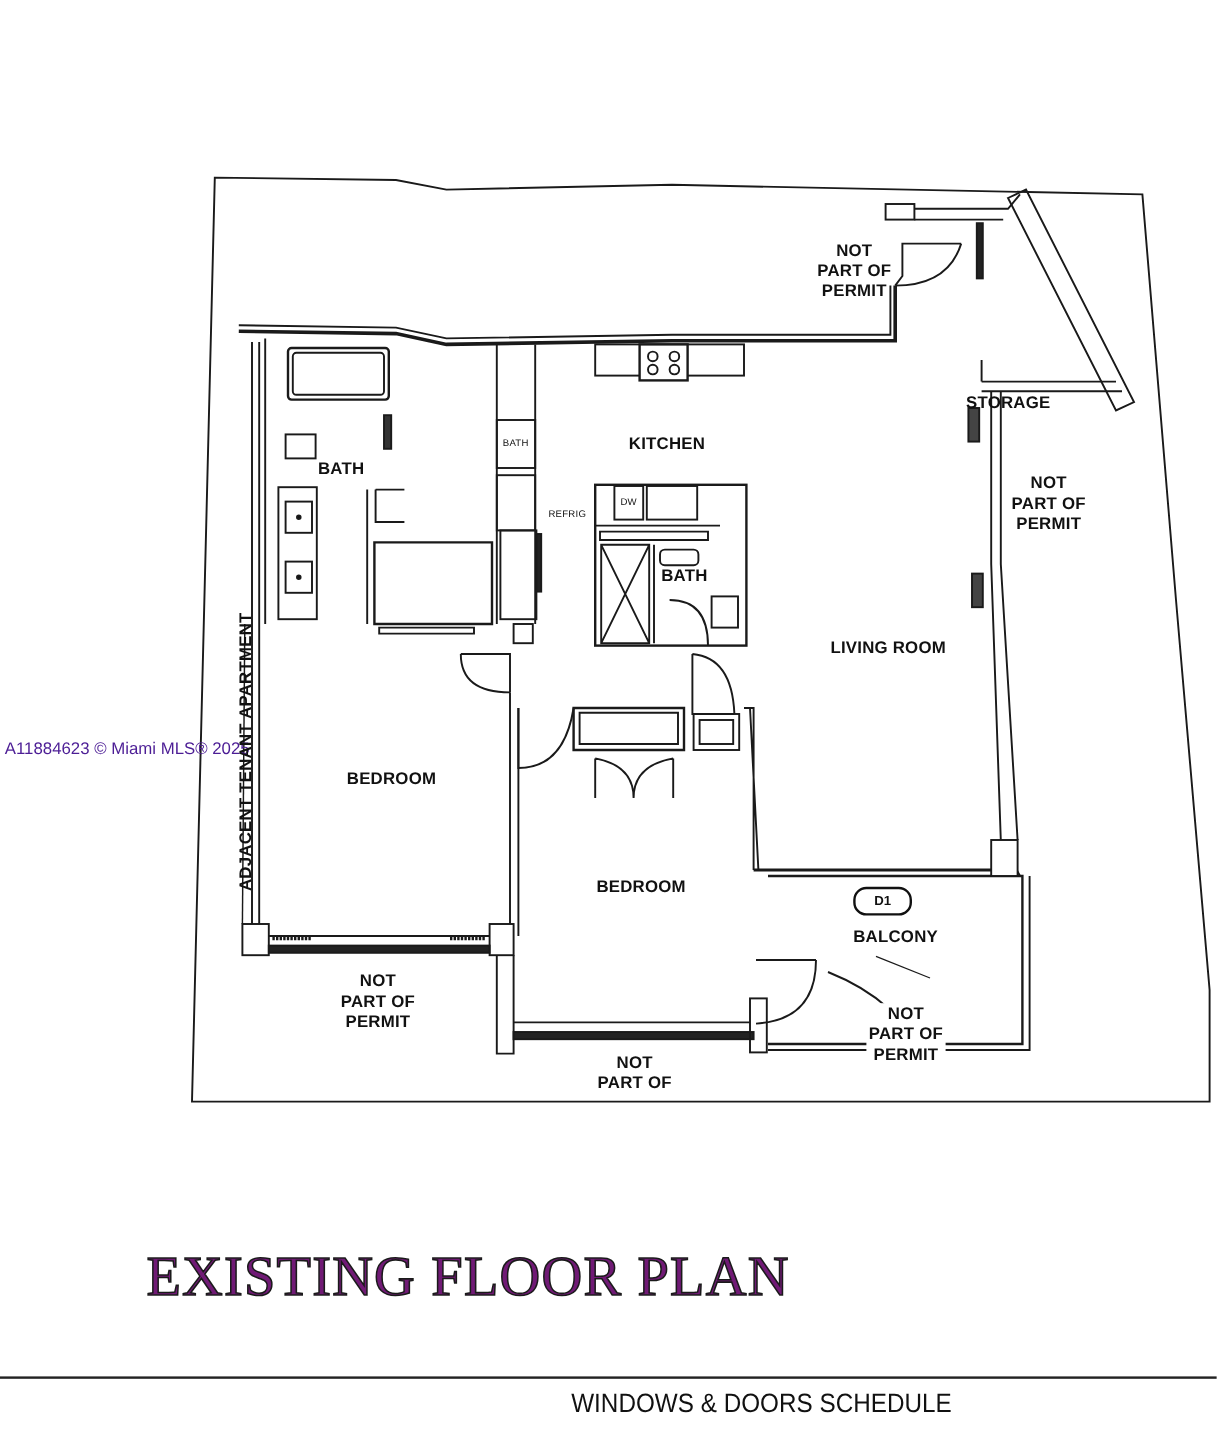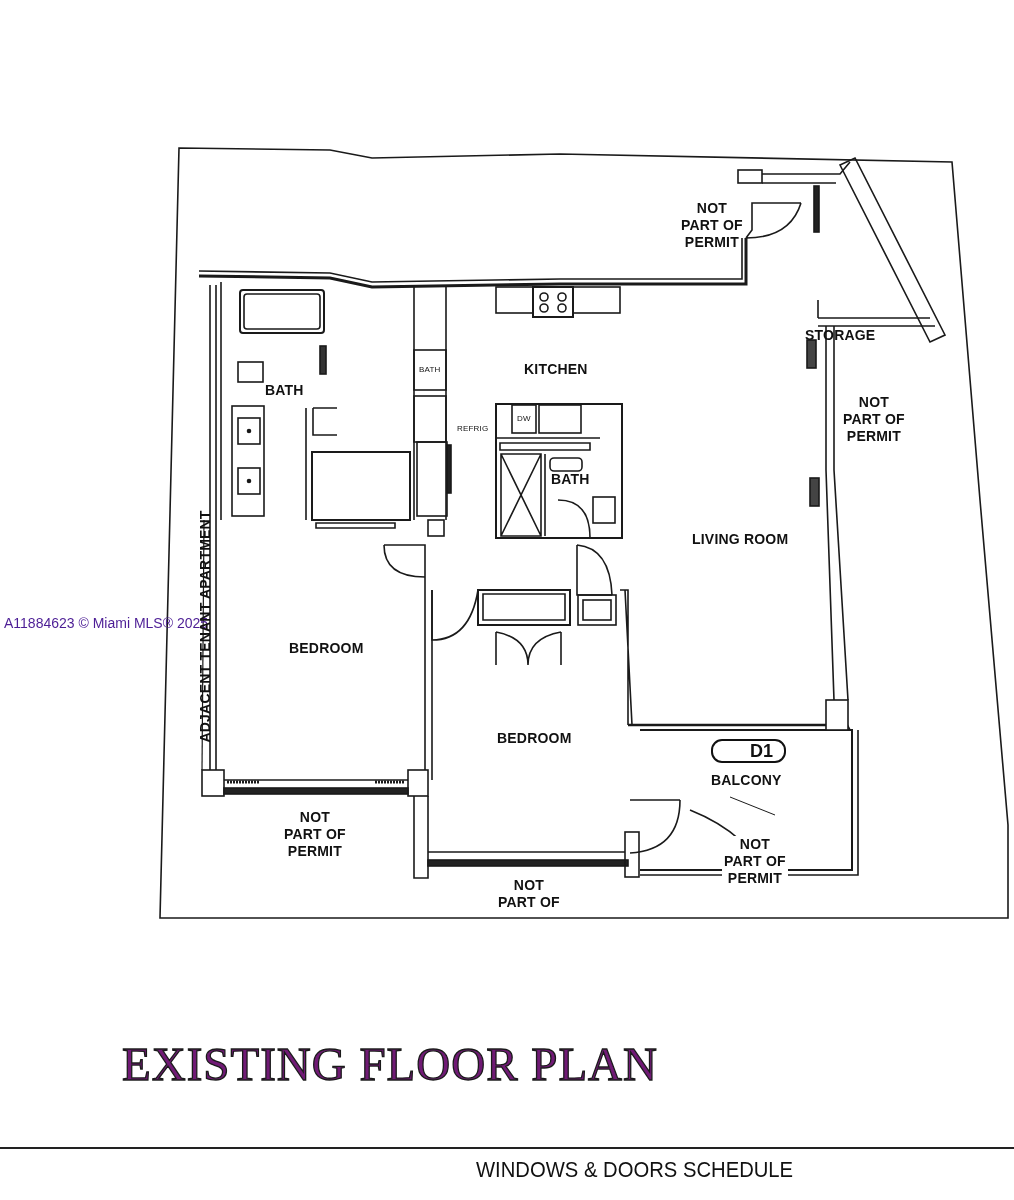--- a/index.html
+++ b/index.html
@@ -5,21 +5,21 @@
   html, body { margin: 0; padding: 0; background: #ffffff; }
   body { width: 1014px; height: 1200px; position: relative; overflow: hidden; font-family: "Liberation Sans", sans-serif; color: #111; }
   svg.plan { position: absolute; left: 0; top: 0; }
   .lbl { position: absolute; font-family: "Liberation Sans", sans-serif; font-size: 14px; font-weight: bold; color: #111; text-align: center; line-height: 17px; white-space: nowrap; letter-spacing: 0.2px; }
   .lbl.small { font-size: 8px; font-weight: normal; line-height: 9px; }
   .vert { transform: rotate(-90deg); transform-origin: center center; }
   .watermark { position: absolute; left: 4px; top: 615px; font-family: "Liberation Sans", sans-serif; font-size: 14px; color: #4c1d95; white-space: nowrap; }
   .title { position: absolute; left: 122px; top: 1037px; font-family: "Liberation Serif", serif; font-size: 47px; letter-spacing: 1px; color: #701a75; -webkit-text-stroke: 1.3px #1a1a1a; white-space: nowrap; }
   .subtitle { position: absolute; left: 476px; top: 1157px; font-family: "Liberation Sans", sans-serif; font-size: 22px; color: #111; white-space: nowrap; transform: scaleX(0.92); transform-origin: left; }
   .divider { position: absolute; left: 0; top: 1147px; width: 1014px; height: 0; border-top: 2px solid #222; }
-  .d1-tag { position: absolute; left: 711px; top: 739px; width: 45px; height: 20px; border: 2px solid #111; border-radius: 11px; font-size: 18px; font-weight: bold; text-align: center; line-height: 20px; padding-left: 26px; }
+  .d1-tag { position: absolute; left: 711px; top: 739px; width: 45px; height: 20px; border: 2px solid #111; border-radius: 11px; font-size: 11px; font-weight: bold; text-align: center; line-height: 20px; }
 </style>
 </head>
 <body>
 
 <svg class="plan" width="1014" height="1200" viewBox="0 0 1014 1200" xmlns="http://www.w3.org/2000/svg" fill="none" stroke="#1a1a1a" stroke-width="1.6">
 
   <path d="M179 148 L330 150 L372 158 L560 154 L952 162 L980 500 L1008 825 L1008 918 L160 918 Z"></path>
 
   <path d="M199 276 L330 278 L372 287 L560 284 L740 284 L746 284 L746 238" stroke-width="3"></path>
   <path d="M199 271 L330 273 L372 282 L560 279 L742 279 L742 238"></path>

